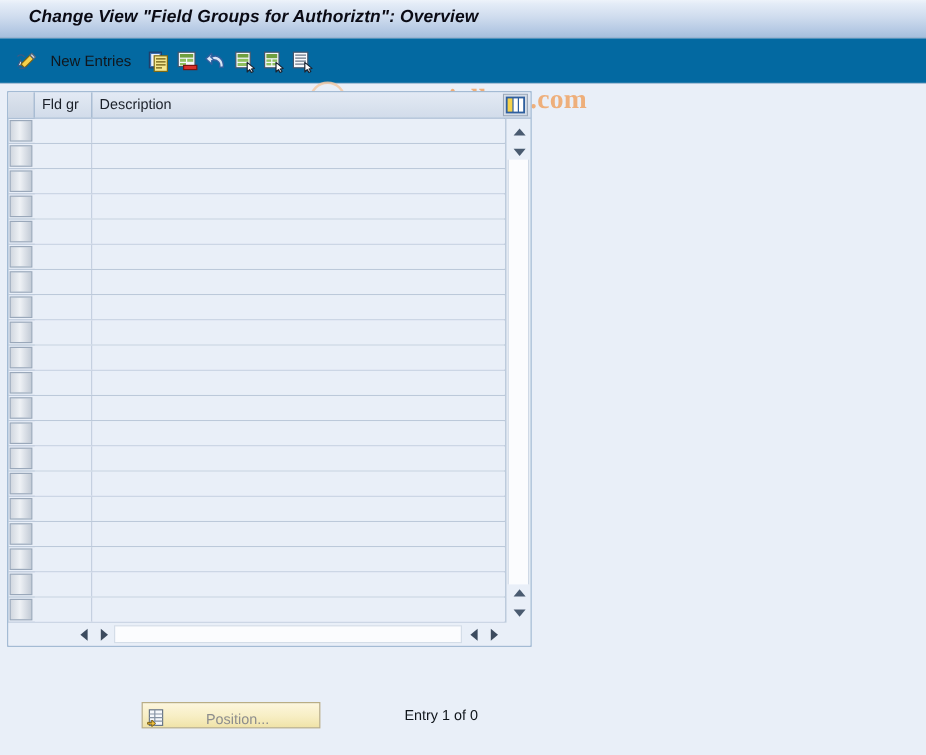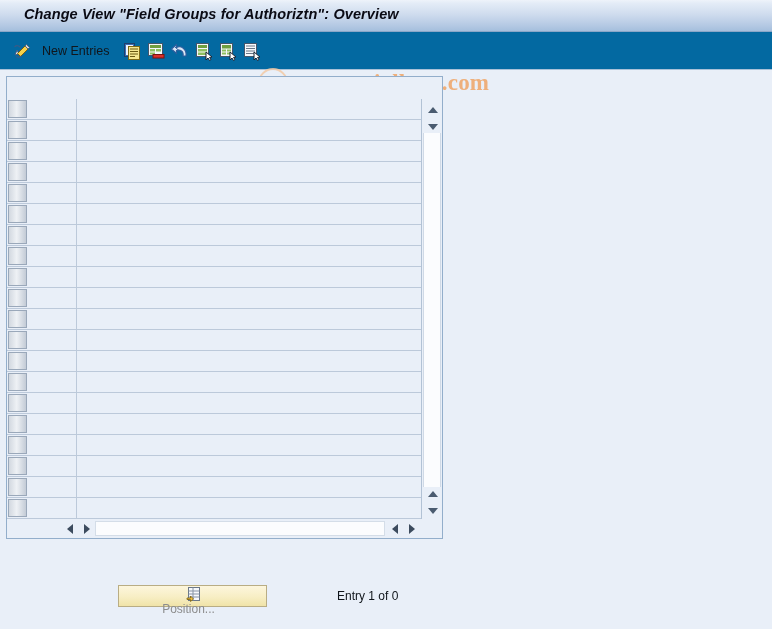--- a/index.html
+++ b/index.html
@@ -259,23 +259,22 @@
   .pos-btn {
     position: absolute;
     left: 118px;
     top: 585px;
     width: 149px;
     height: 22px;
     background: linear-gradient(to bottom, #fdf6dd 0%, #f7eec4 55%, #f0e3a8 100%);
     border: 1px solid #b9ad84;
     box-sizing: border-box;
     display: flex;
-    align-items: center;
+    align-items: flex-end;
     cursor: default;
-    flex-direction: column;
   }
   .pos-icon {
     width: 16px; height: 16px;
     margin-left: 3px;
     flex: 0 0 auto;
   }
   .pos-label {
     flex: 1 1 auto;
     text-align: center;
     font-size: 12px;
@@ -388,20 +387,35 @@
       </svg>
     </span>
   </div>
 
   <div class="wm-circle"></div>
   <div class="watermark">www.tutorialkart.com</div>
 </div>
 
 <div class="grid">
 
+  <div class="grid-head">
+    <div class="head-selcol"></div>
+    <div class="head-cell head-fldgr">Fld gr</div>
+    <div class="head-cell head-desc">Description</div>
+
+    <span class="config-icon">
+      <svg width="21" height="19" viewBox="0 0 21 19">
+        <rect x="0.5" y="0.5" width="20" height="18" fill="#d5dde8" stroke="#9aa8ba" stroke-width="1"></rect>
+        <rect x="2.5" y="2.5" width="16" height="14" fill="#2f5f9e"></rect>
+        <rect x="4" y="4" width="4" height="11" fill="#f6d24a"></rect>
+        <rect x="9" y="4" width="3.5" height="11" fill="#ffffff"></rect>
+        <rect x="13.5" y="4" width="3.5" height="11" fill="#ffffff"></rect>
+      </svg>
+    </span>
+  </div>
 
   <div class="rows" id="rows-container">
       <div class="row">
         <div class="row-sel"></div>
         <div class="row-fldgr"></div>
         <div class="row-desc"></div>
       </div>
       <div class="row">
         <div class="row-sel"></div>
         <div class="row-fldgr"></div>

